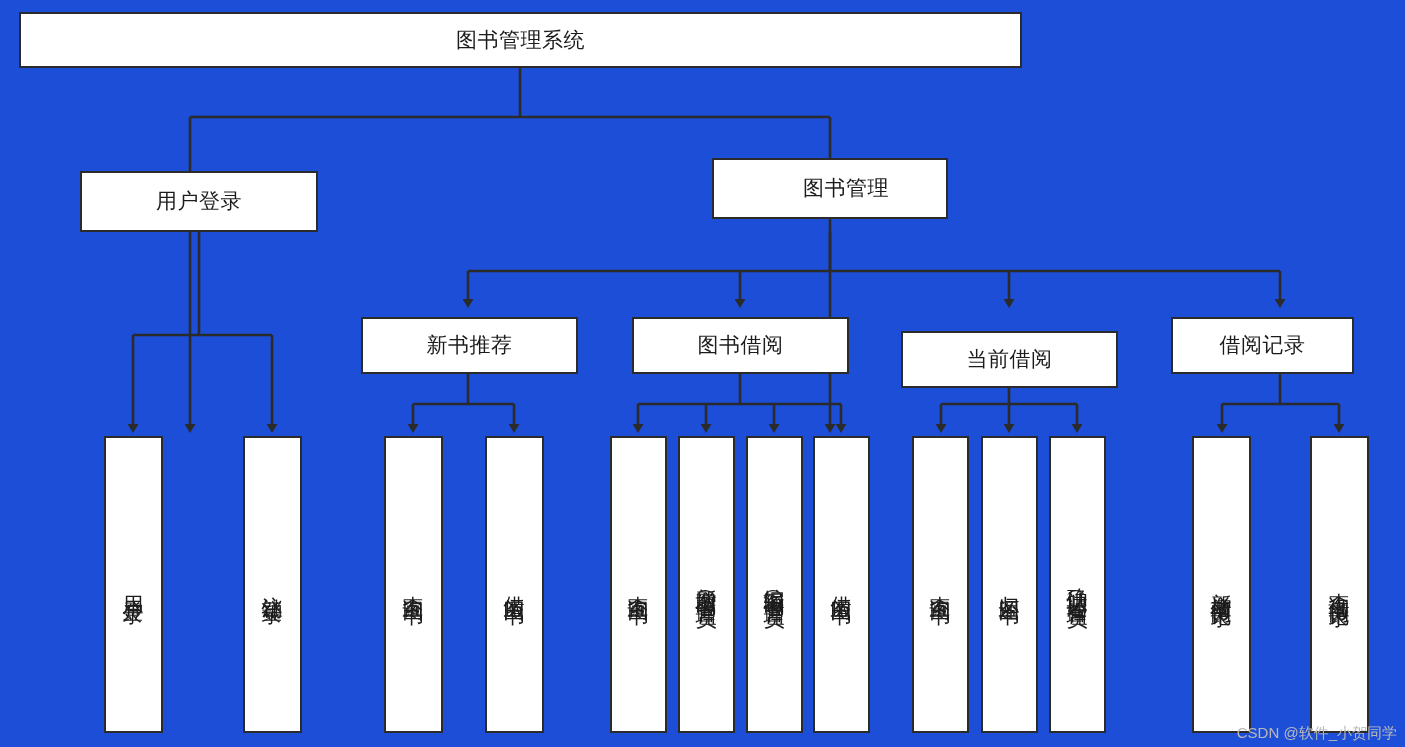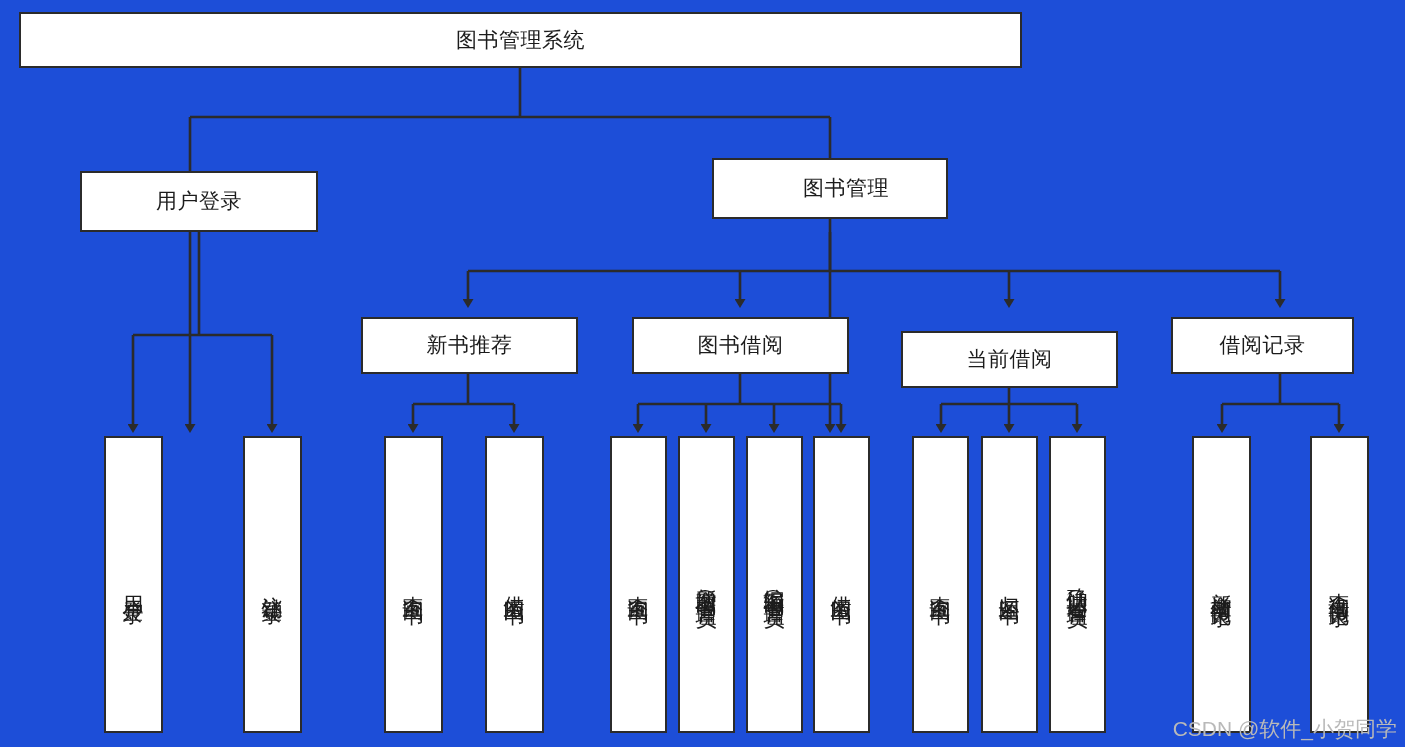--- a/index.html
+++ b/index.html
@@ -53,21 +53,21 @@
     writing-mode: vertical-rl;
     text-orientation: upright;
     font-size: 21px;
     letter-spacing: 3px;
     line-height: 1;
   }
   #watermark {
     position: absolute;
     right: 8px;
     bottom: 4px;
-    font-size: 21px;
+    font-size: 15px;
     color: #b9b9b9;
     white-space: nowrap;
     z-index: 5;
     font-family: "Liberation Sans", "DejaVu Sans", sans-serif;
   }
 </style>
 </head>
 <body>
 
 <div id="canvas">

